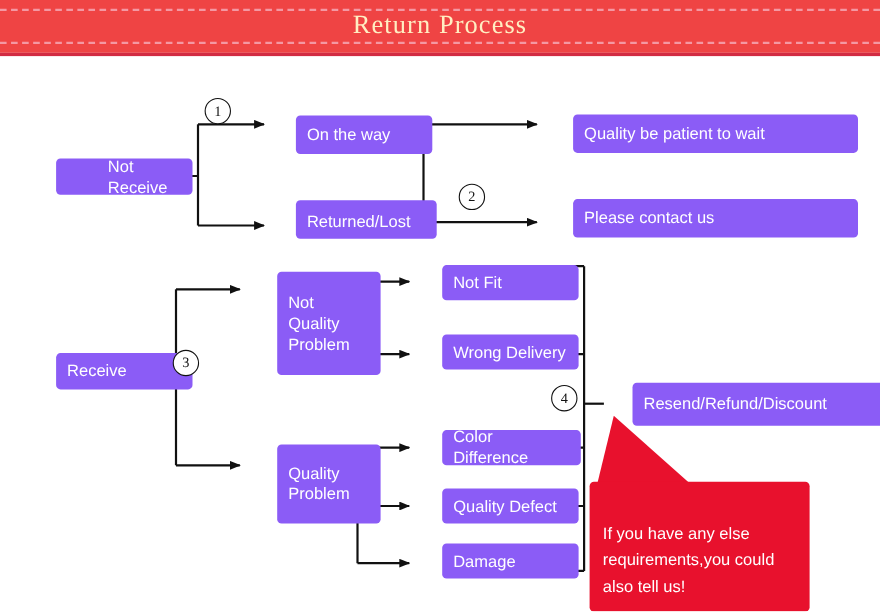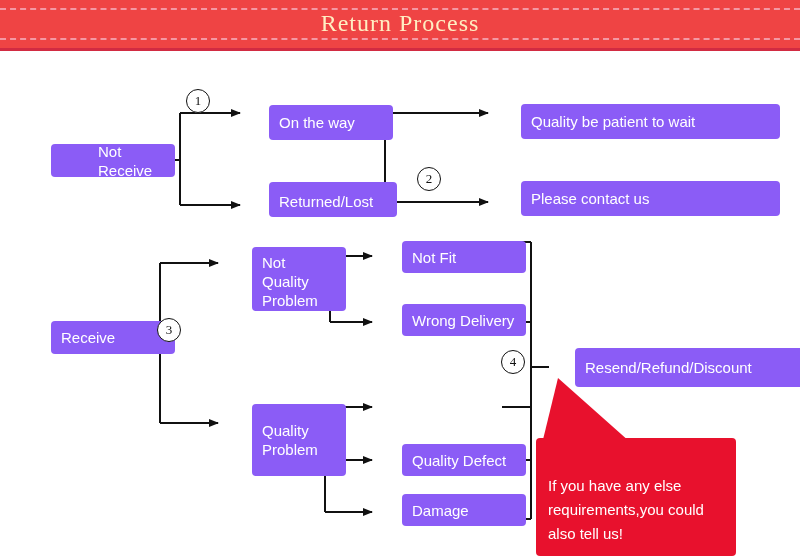--- a/index.html
+++ b/index.html
@@ -207,39 +207,42 @@
   </div>
 
   <div class="node" style="left:495px; top:181px; width:259px; height:35px;">
     <span>Please contact us</span>
   </div>
 
   <div class="node" style="left:25px; top:321px; width:124px; height:33px;">
     <span>Receive</span>
   </div>
 
-  <div class="node" style="left:226px; top:247px; width:94px; height:64px; align-items:flex-start;">
+  <div class="node" style="left:226px; top:247px; width:94px; height:94px; align-items:center;">
     <span>Not
 Quality
 Problem</span>
   </div>
 
   <div class="node" style="left:226px; top:404px; width:94px; height:72px; align-items:center;">
     <span>Quality
 Problem</span>
   </div>
 
   <div class="node" style="left:376px; top:241px; width:124px; height:32px;">
     <span>Not Fit</span>
   </div>
 
   <div class="node" style="left:376px; top:304px; width:124px; height:32px;">
     <span>Wrong Delivery</span>
   </div>
 
+  <div class="node" style="left:376px; top:391px; width:126px; height:32px;">
+    <span>Color Difference</span>
+  </div>
 
   <div class="node" style="left:376px; top:444px; width:124px; height:32px;">
     <span>Quality Defect</span>
   </div>
 
   <div class="node" style="left:376px; top:494px; width:124px; height:32px;">
     <span>Damage</span>
   </div>
 
   <div class="node center" style="left:549px; top:348px; width:236px; height:39px;">

